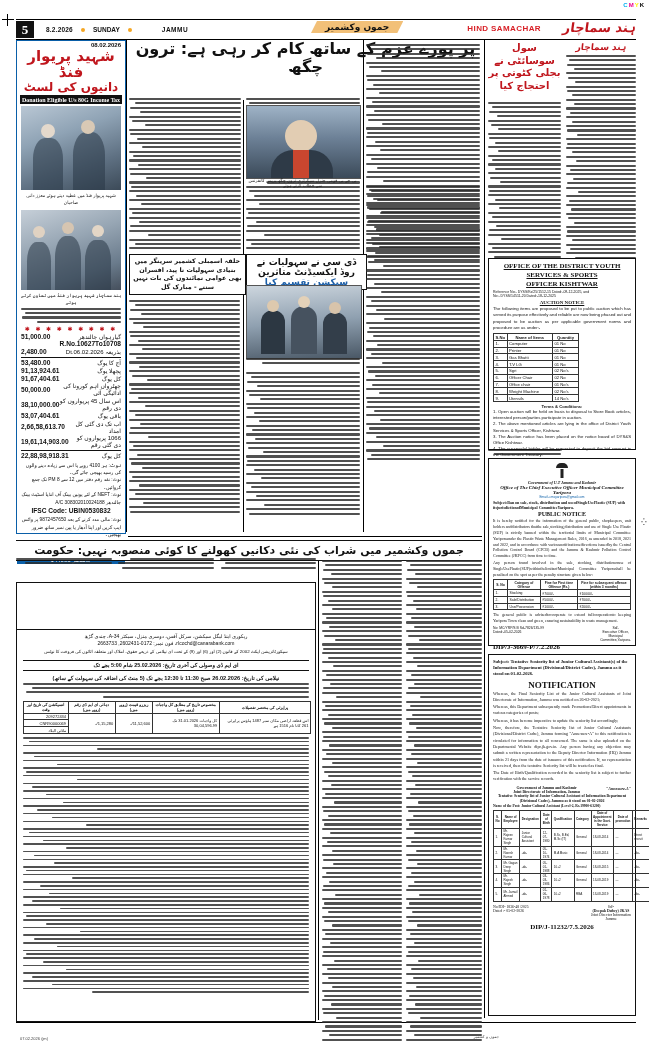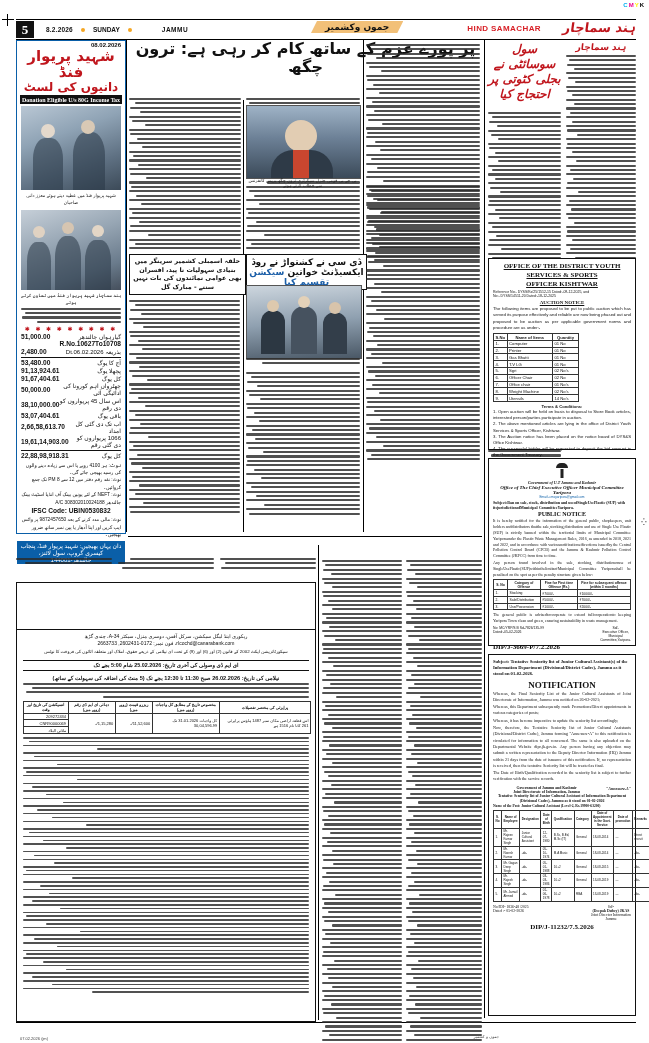--- a/index.html
+++ b/index.html
@@ -371,21 +371,21 @@
         <i style="width:96%"></i>
       <i style="width:100%"></i>
         <i style="width:89%"></i>
         <i style="width:100%"></i>
         <i style="width:99%"></i>
         <i style="width:93%"></i>
     </span>
   </div>
 
   <div class="subhead" style="left:246px;top:254px;width:115px;padding:2px 2px;">
-    <span>ڈی سی نے کشتواڑ نے روڈ ایکسیڈنٹ خواتین</span>
+    <span>ڈی سی نے سہولیات نے روڈ ایکسیڈنٹ متاثرین</span>
     <span class="blue">سیکشن تقسیم کیا</span>
   </div>
   <div class="midphoto" style="position:absolute;left:246px;top:285px;width:114px;height:72px;">
     <div style="position:absolute;left:0;top:0;width:100%;height:100%;background:linear-gradient(175deg,#cdd6de 0%,#8fa0b0 50%,#4a5866 100%);"></div>
     <div style="position:absolute;left:14px;top:24px;width:24px;height:44px;background:#2c3742;border-radius:12px 12px 0 0;"></div>
     <div style="position:absolute;left:44px;top:20px;width:26px;height:48px;background:#46525f;border-radius:13px 13px 0 0;"></div>
     <div style="position:absolute;left:76px;top:26px;width:24px;height:42px;background:#333e4a;border-radius:12px 12px 0 0;"></div>
     <div style="position:absolute;left:20px;top:14px;width:12px;height:12px;border-radius:50%;background:#ddc9ae;"></div>
     <div style="position:absolute;left:51px;top:10px;width:12px;height:12px;border-radius:50%;background:#e3d1b8;"></div>
     <div style="position:absolute;left:82px;top:16px;width:12px;height:12px;border-radius:50%;background:#d8c4ab;"></div>
@@ -550,20 +550,21 @@
         <i style="width:100%"></i>
         <i style="width:91%"></i>
         <i style="width:100%"></i>
         <i style="width:85%"></i>
       <i style="width:100%"></i>
         <i style="width:96%"></i>
         <i style="width:99%"></i>
     </span>
   </div>
 
+  <div class="subhead" style="left:16px;top:540px;width:466px;padding:3px 0;font-size:11px;border-width:0;border-top:1px solid #111;border-bottom:1px solid #111;">جموں وکشمیر میں شراب کی نئی دکانیں کھولنے کا کوئی منصوبہ نہیں: حکومت</div>
 
   <div class="col urdu" style="left:16px;top:558px;width:300px;">
     <span class="ulines" style="column-count:3;column-gap:6px;">
       <i style="width:100%"></i>
         <i style="width:95%"></i>
         <i style="width:99%"></i>
         <i style="width:88%"></i>
         <i style="width:100%"></i>
       <i style="width:96%"></i>
         <i style="width:100%"></i>
@@ -917,21 +918,21 @@
         <i style="width:95%"></i>
         <i style="width:100%"></i>
         <i style="width:90%"></i>
         <i style="width:100%"></i>
       <i style="width:94%"></i>
 
     </span>
   </div>
 
   <div class="col urdu" style="left:488px;top:42px;width:73px;">
-    <div style="color:#C0161D;font-size:12px;font-weight:bold;text-align:center;line-height:1.25;font-family:'DejaVu Sans',sans-serif;margin-bottom:10px;font-style:italic;">سول سوسائٹی نے بجلی کٹوتی پر احتجاج کیا</div>
+    <div style="color:#C0161D;font-size:10px;font-weight:bold;text-align:center;line-height:1.25;font-family:'DejaVu Sans',sans-serif;margin-bottom:10px;">سول سوسائٹی نے بجلی کٹوتی پر احتجاج کیا</div>
     <span class="ulines">
       <i style="width:100%"></i>
         <i style="width:95%"></i>
         <i style="width:99%"></i>
         <i style="width:88%"></i>
         <i style="width:100%"></i>
       <i style="width:96%"></i>
         <i style="width:86%"></i>
         <i style="width:100%"></i>
         <i style="width:99%"></i>

